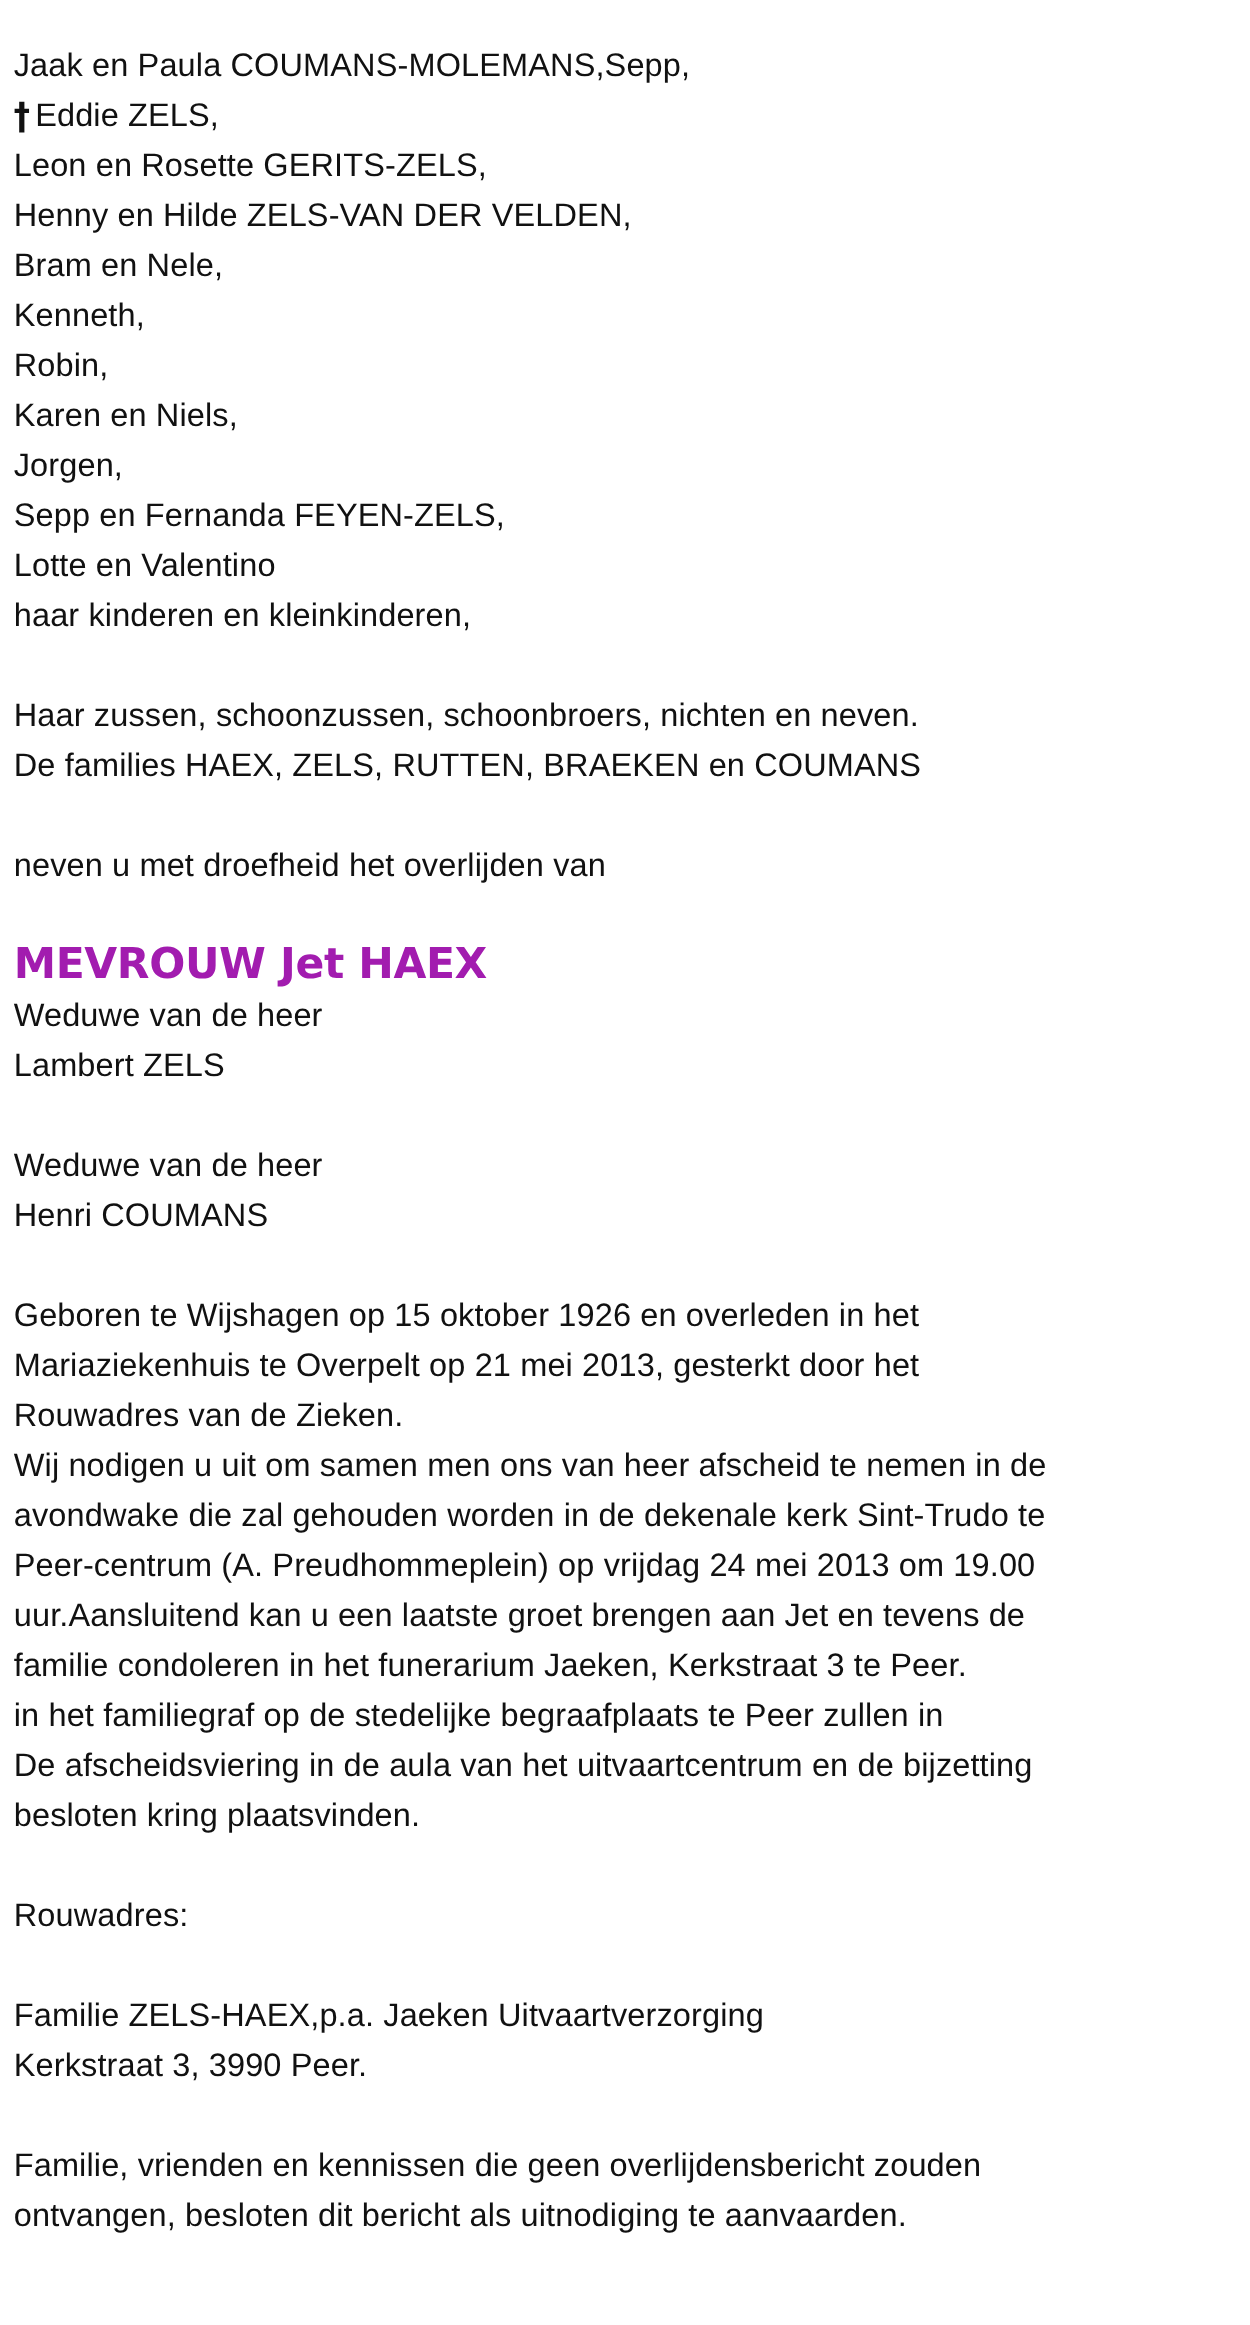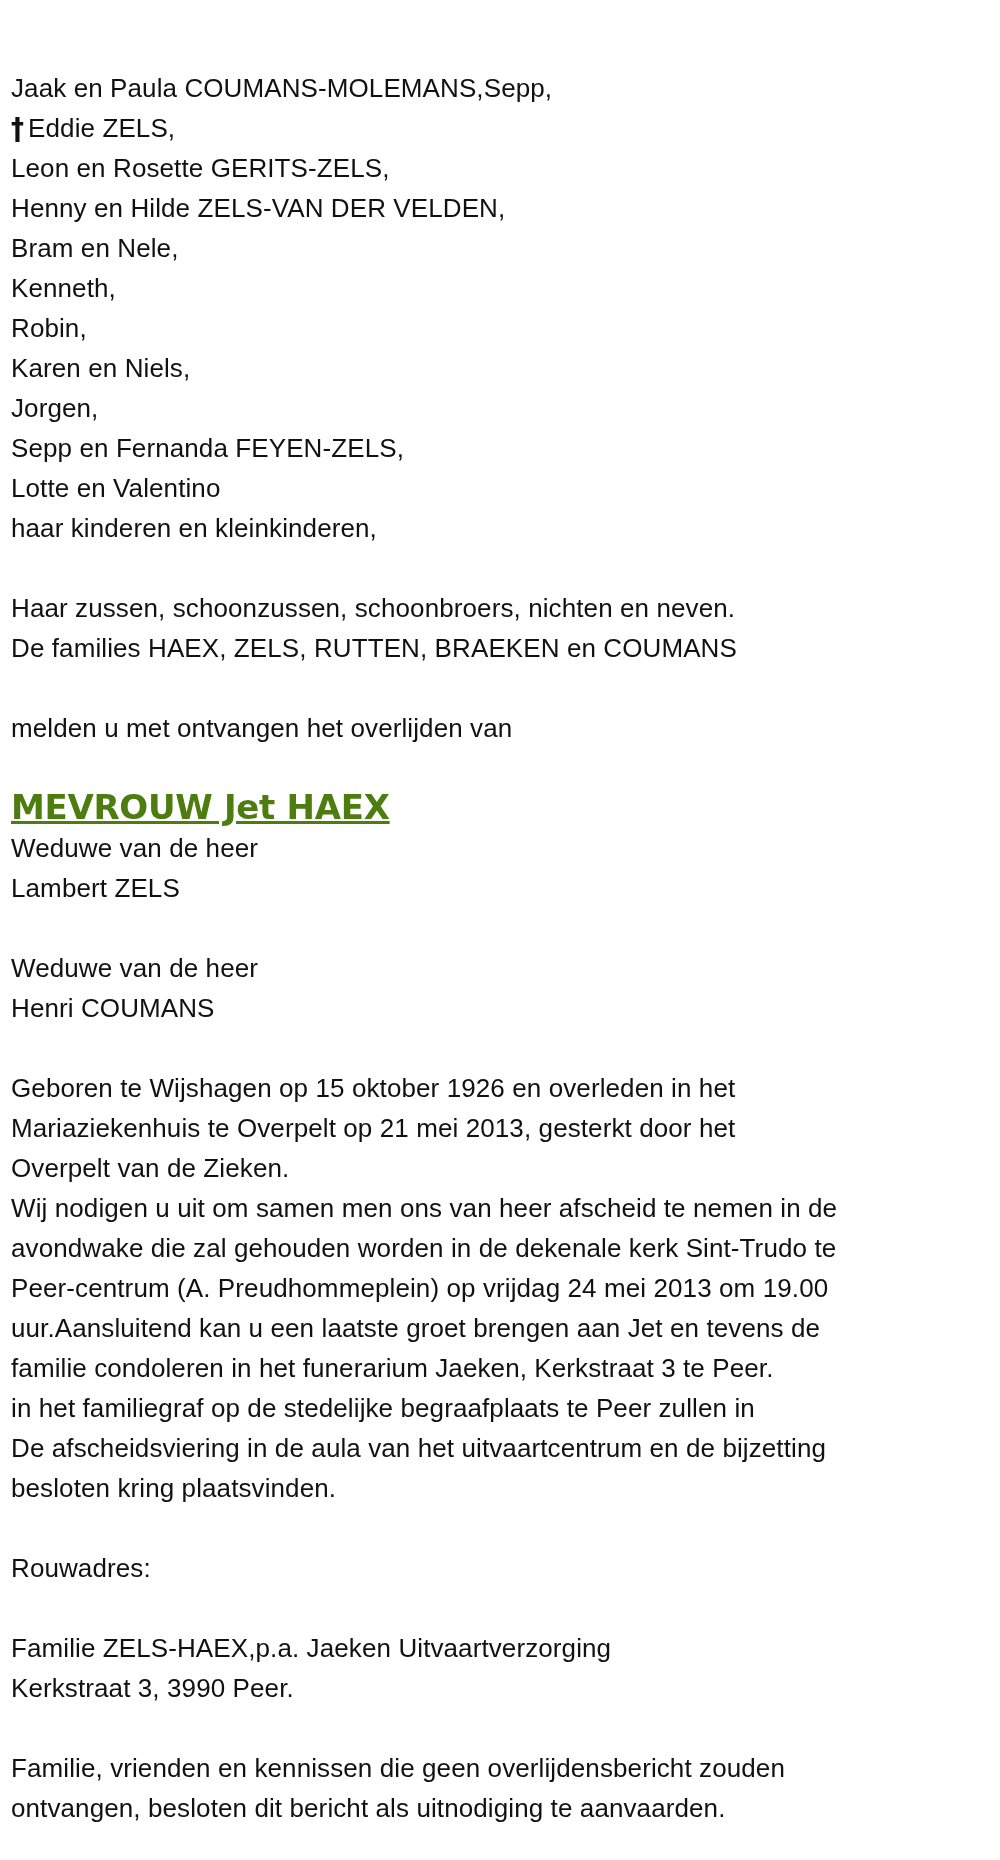--- a/index.html
+++ b/index.html
@@ -16,21 +16,20 @@
     .notice {
       position: absolute;
       left: 11px;
       top: 32px;
       width: 985px;
       color: #111111;
       font-family: "Liberation Sans", "DejaVu Sans", sans-serif;
       font-size: 26px;
       line-height: 40px;
       letter-spacing: 0.1px;
-      margin-top: 36px;
     }
     .line {
       display: block;
       height: 40px;
       white-space: nowrap;
     }
     .blank {
       display: block;
       height: 40px;
     }
@@ -44,24 +43,23 @@
     }
     .heading {
       display: block;
       height: 50px;
       line-height: 50px;
       margin-top: 4px;
       margin-bottom: -4px;
       font-family: "DejaVu Sans", sans-serif;
       font-weight: bold;
       font-size: 34px;
-      color: #4d7c0f;
+      color: #a21caf;
       letter-spacing: -0.3px;
       white-space: nowrap;
-      text-decoration: underline;
     }
   </style>
 </head>
 <body>
 
 <div class="notice">
 
   <div>
     <span class="line">Jaak en Paula COUMANS-MOLEMANS,Sepp,</span>
     <span class="line"><span class="cross">†</span><span>Eddie ZELS,</span></span>
@@ -79,21 +77,21 @@
 
   <span class="blank"></span>
 
   <div>
     <span class="line">Haar zussen, schoonzussen, schoonbroers, nichten en neven.</span>
     <span class="line">De families HAEX, ZELS, RUTTEN, BRAEKEN en COUMANS</span>
   </div>
 
   <span class="blank"></span>
 
-  <span class="line">melden u met ontvangen het overlijden van</span>
+  <span class="line">neven u met droefheid het overlijden van</span>
 
   <span class="blank" style="height:30px"></span>
 
   <span class="heading">MEVROUW Jet HAEX</span>
 
   <div>
     <span class="line">Weduwe van de heer</span>
     <span class="line">Lambert ZELS</span>
   </div>
 
@@ -102,21 +100,21 @@
   <div>
     <span class="line">Weduwe van de heer</span>
     <span class="line">Henri COUMANS</span>
   </div>
 
   <span class="blank"></span>
 
   <div>
     <span class="line">Geboren te Wijshagen op 15 oktober 1926 en overleden in het</span>
     <span class="line">Mariaziekenhuis te Overpelt op 21 mei 2013, gesterkt door het</span>
-    <span class="line">Overpelt van de Zieken.</span>
+    <span class="line">Rouwadres van de Zieken.</span>
     <span class="line">Wij nodigen u uit om samen men ons van heer afscheid te nemen in de</span>
     <span class="line">avondwake die zal gehouden worden in de dekenale kerk Sint-Trudo te</span>
     <span class="line">Peer-centrum (A. Preudhommeplein) op vrijdag 24 mei 2013 om 19.00</span>
     <span class="line">uur.Aansluitend kan u een laatste groet brengen aan Jet en tevens de</span>
     <span class="line">familie condoleren in het funerarium Jaeken, Kerkstraat 3 te Peer.</span>
     <span class="line">in het familiegraf op de stedelijke begraafplaats te Peer zullen in</span>
     <span class="line">De afscheidsviering in de aula van het uitvaartcentrum en de bijzetting</span>
     <span class="line">besloten kring plaatsvinden.</span>
   </div>
 

